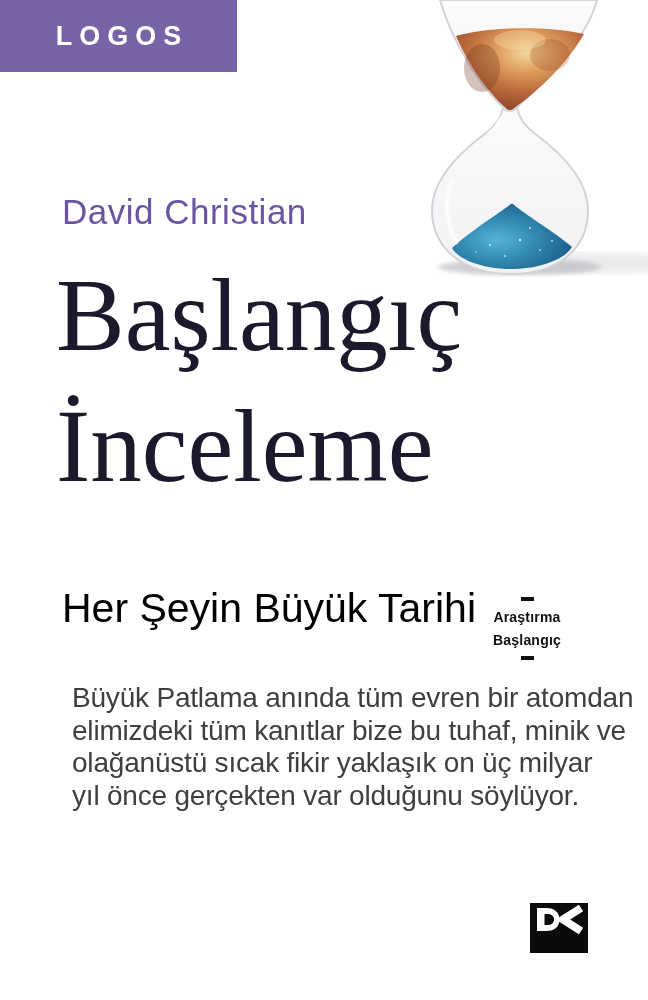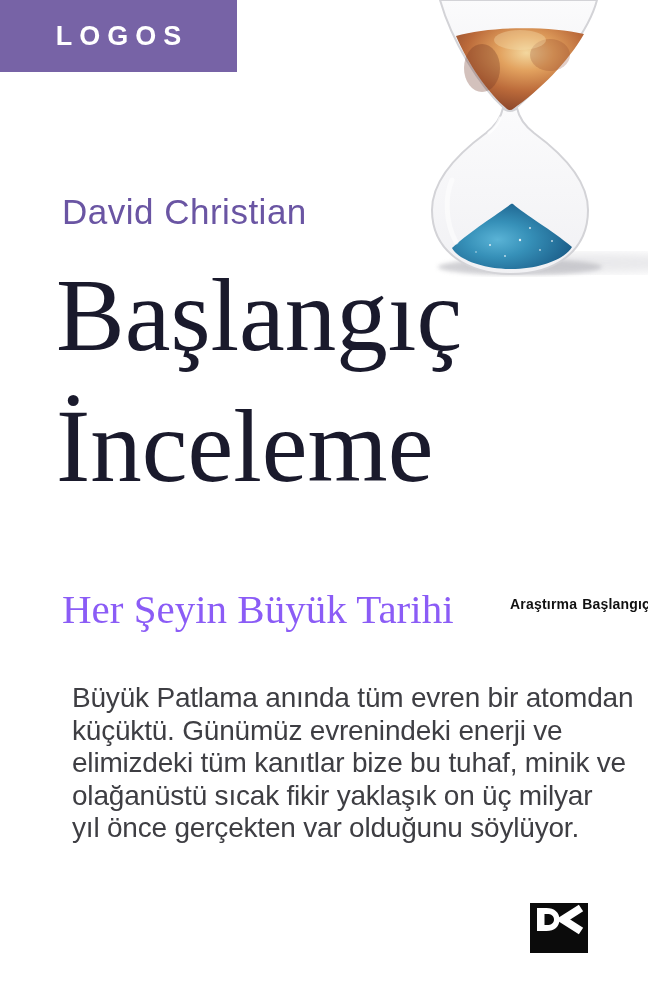--- a/index.html
+++ b/index.html
@@ -39,29 +39,29 @@
     font-family:"Liberation Serif",serif;
     font-size:103px;
     line-height:131px;
     color:#1a1a2c;
     letter-spacing:0px;
     white-space:nowrap;
   }
   .title span{display:block;}
   .subtitle{
     position:absolute;left:62px;top:585px;
-    font-family:Liberation Serif, serif;
+    font-family:Liberation Sans, sans-serif;
     font-size:41px;
-    color:#8b5cf6;
+    color:#000000;
     white-space:nowrap;
   }
   .genre{
-    position:absolute;left:505px;top:595px;
+    position:absolute;left:479px;top:595px;
     width:96px;
-    display:flex;flex-direction:row;align-items:center;
+    display:flex;flex-direction:column;align-items:center;
     gap:5px;
   }
   .genre .dash{
     width:13px;height:4px;background:#111111;
     margin:2px 0;
   }
   .genre .genre-line{
     font-size:14px;font-weight:bold;color:#111111;
     line-height:18px;
     letter-spacing:0.2px;
@@ -153,21 +153,20 @@
 
   <div class="genre">
     <div class="dash"></div>
     <div class="genre-line">Araştırma</div>
     <div class="genre-line">Başlangıç</div>
     <div class="dash"></div>
   </div>
 
   <div class="body-text">
     <div>Büyük Patlama anında tüm evren bir atomdan</div>
-    <div>küçüktü. Günümüz evrenindeki enerji ve</div>
     <div>elimizdeki tüm kanıtlar bize bu tuhaf, minik ve</div>
     <div>olağanüstü sıcak fikir yaklaşık on üç milyar</div>
     <div>yıl önce gerçekten var olduğunu söylüyor.</div>
   </div>
 
   <svg class="dk-logo" viewBox="0 0 58 50" xmlns="http://www.w3.org/2000/svg">
     <rect x="0" y="0" width="58" height="50" fill="#0b0b0b"></rect>
     <path fill="#ffffff" fill-rule="evenodd" d="M7,5 h9.5 c8,0 13,4.5 13,11.5 c0,7 -5,11.5 -13,11.5 h-9.5 z
              M14.5,11 v11 h2.5 c4.5,0 7,-2 7,-5.5 c0,-3.5 -2.5,-5.5 -7,-5.5 z"></path>
     <polyline points="51,5 33,16.5 51,28" stroke="#ffffff" stroke-width="8" fill="none"></polyline>

